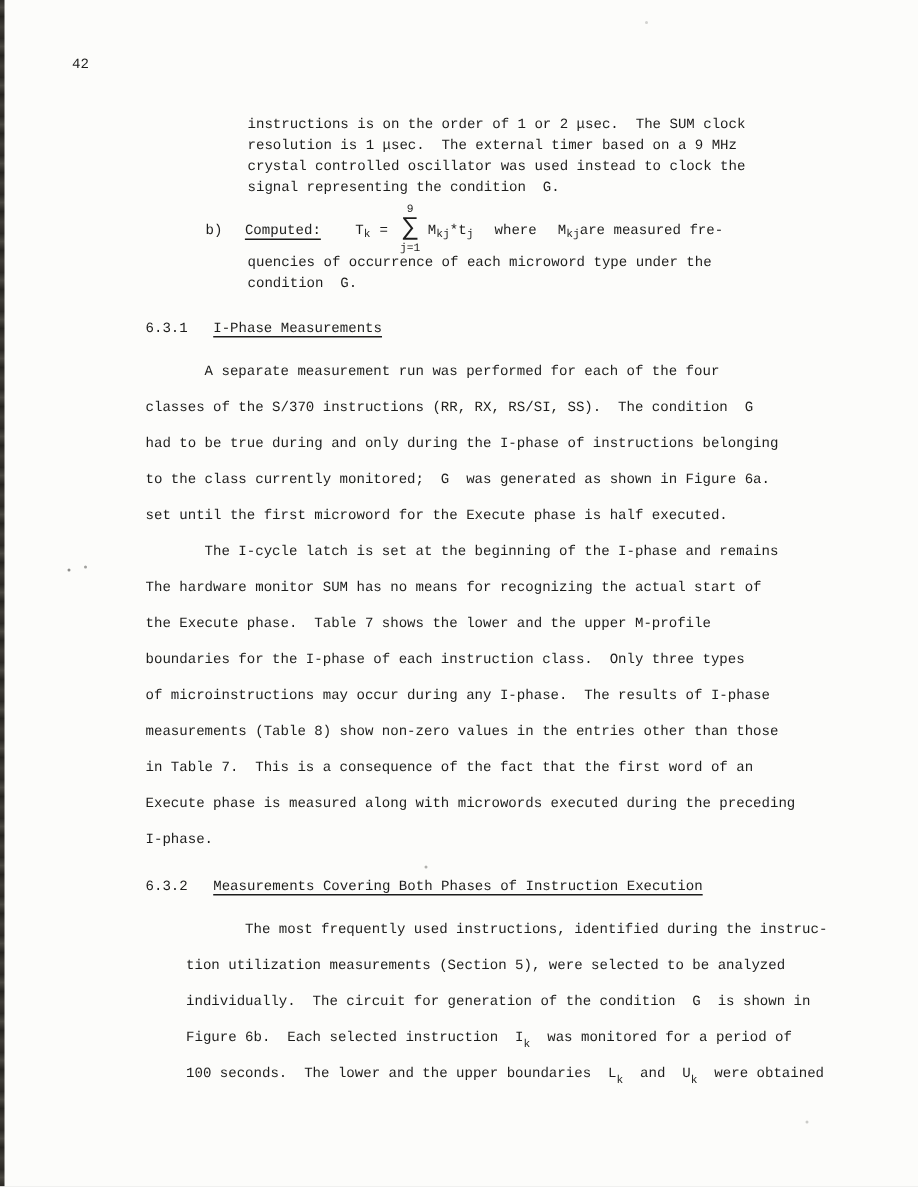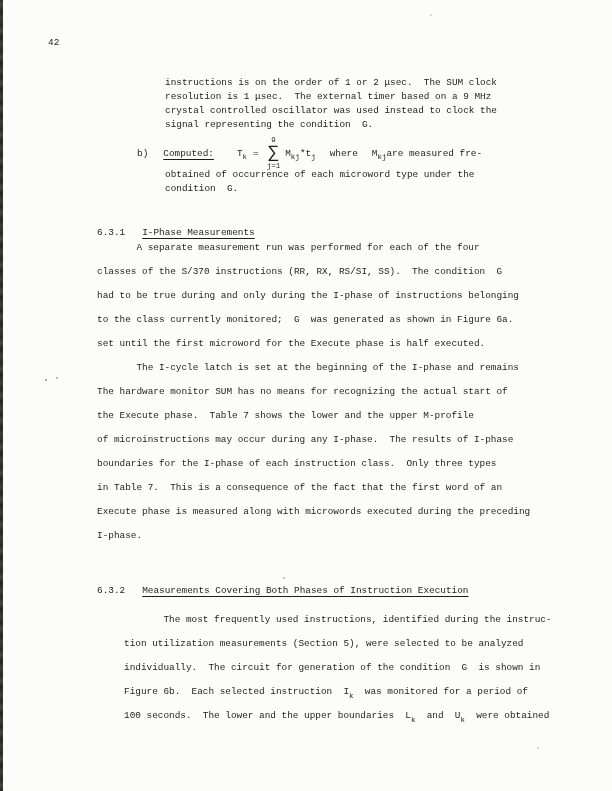--- a/index.html
+++ b/index.html
@@ -47,21 +47,21 @@
   .sigma-symbol { font-size: 17px; line-height: 18px; }
   .tsub { font-size: 7.5px; position: relative; top: 3.5px; }
   .f-where { margin: 10px 14px; }
   .f-tail { }
   .cont-block { left: 165px; top: 168px; }
   .section-heading {
     display: flex;
     line-height: 14px;
     white-space: pre;
   }
-  .heading-631 { left: 97px; top: 226px; }
+  .heading-631 { left: 97px; top: 212px; }
   .heading-632 { left: 97px; top: 584px; }
   .heading-number { margin-right: 17px; }
   .lines-631 { left: 97px; top: 236px; }
   .lines-632 { left: 97px; top: 608px; margin-left: 27px; }
   .body-line { display: block; height: 24px; line-height: 24px; white-space: pre; }
   .stray-mark { position: absolute; border-radius: 50%; }
   .m1 { left: 45px; top: 379px; width: 2px; height: 2px; background: #8d8d8b; }
   .m2 { left: 56px; top: 377px; width: 2px; height: 2px; background: #a0a09d; }
   .m3 { left: 283px; top: 577px; width: 2px; height: 2px; background: #b0b0ad; }
   .m4 { left: 430px; top: 14px; width: 2px; height: 2px; background: #d2d2cf; }
@@ -93,38 +93,39 @@
     <span class="tsub">kj</span>
     <span>*</span>
     <span>t</span>
     <span class="tsub">j</span>
     <span class="f-where">where</span>
     <span>M</span>
     <span class="tsub">kj</span>
     <span class="f-tail">are measured fre-</span>
   </div>
 
-  <div class="abs cont-block pre"><div class="cont-line">obtained of occurrence of each microword type under the</div><div class="cont-line">condition  G.</div></div>
+  <div class="abs cont-block pre"><div class="cont-line">quencies of occurrence of each microword type under the</div><div class="cont-line">condition  G.</div></div>
 
   <div class="abs section-heading heading-631">
     <span class="heading-number">6.3.1</span>
     <span class="underline">I-Phase Measurements</span>
   </div>
 
   <div class="abs lines-631">
       <div class="body-line">       A separate measurement run was performed for each of the four</div>
       <div class="body-line">classes of the S/370 instructions (RR, RX, RS/SI, SS).  The condition  G</div>
       <div class="body-line">had to be true during and only during the I-phase of instructions belonging</div>
       <div class="body-line">to the class currently monitored;  G  was generated as shown in Figure 6a.</div>
       <div class="body-line">set until the first microword for the Execute phase is half executed.</div>
       <div class="body-line">       The I-cycle latch is set at the beginning of the I-phase and remains</div>
       <div class="body-line">The hardware monitor SUM has no means for recognizing the actual start of</div>
       <div class="body-line">the Execute phase.  Table 7 shows the lower and the upper M-profile</div>
+      <div class="body-line">boundaries for the I-phase of each instruction class.  Only three types</div>
       <div class="body-line">of microinstructions may occur during any I-phase.  The results of I-phase</div>
-      <div class="body-line">boundaries for the I-phase of each instruction class.  Only three types</div>
+      <div class="body-line">measurements (Table 8) show non-zero values in the entries other than those</div>
       <div class="body-line">in Table 7.  This is a consequence of the fact that the first word of an</div>
       <div class="body-line">Execute phase is measured along with microwords executed during the preceding</div>
       <div class="body-line">I-phase.</div>
     </div>
 
   <div class="abs section-heading heading-632">
     <span class="heading-number">6.3.2</span>
     <span class="underline">Measurements Covering Both Phases of Instruction Execution</span>
   </div>
 

